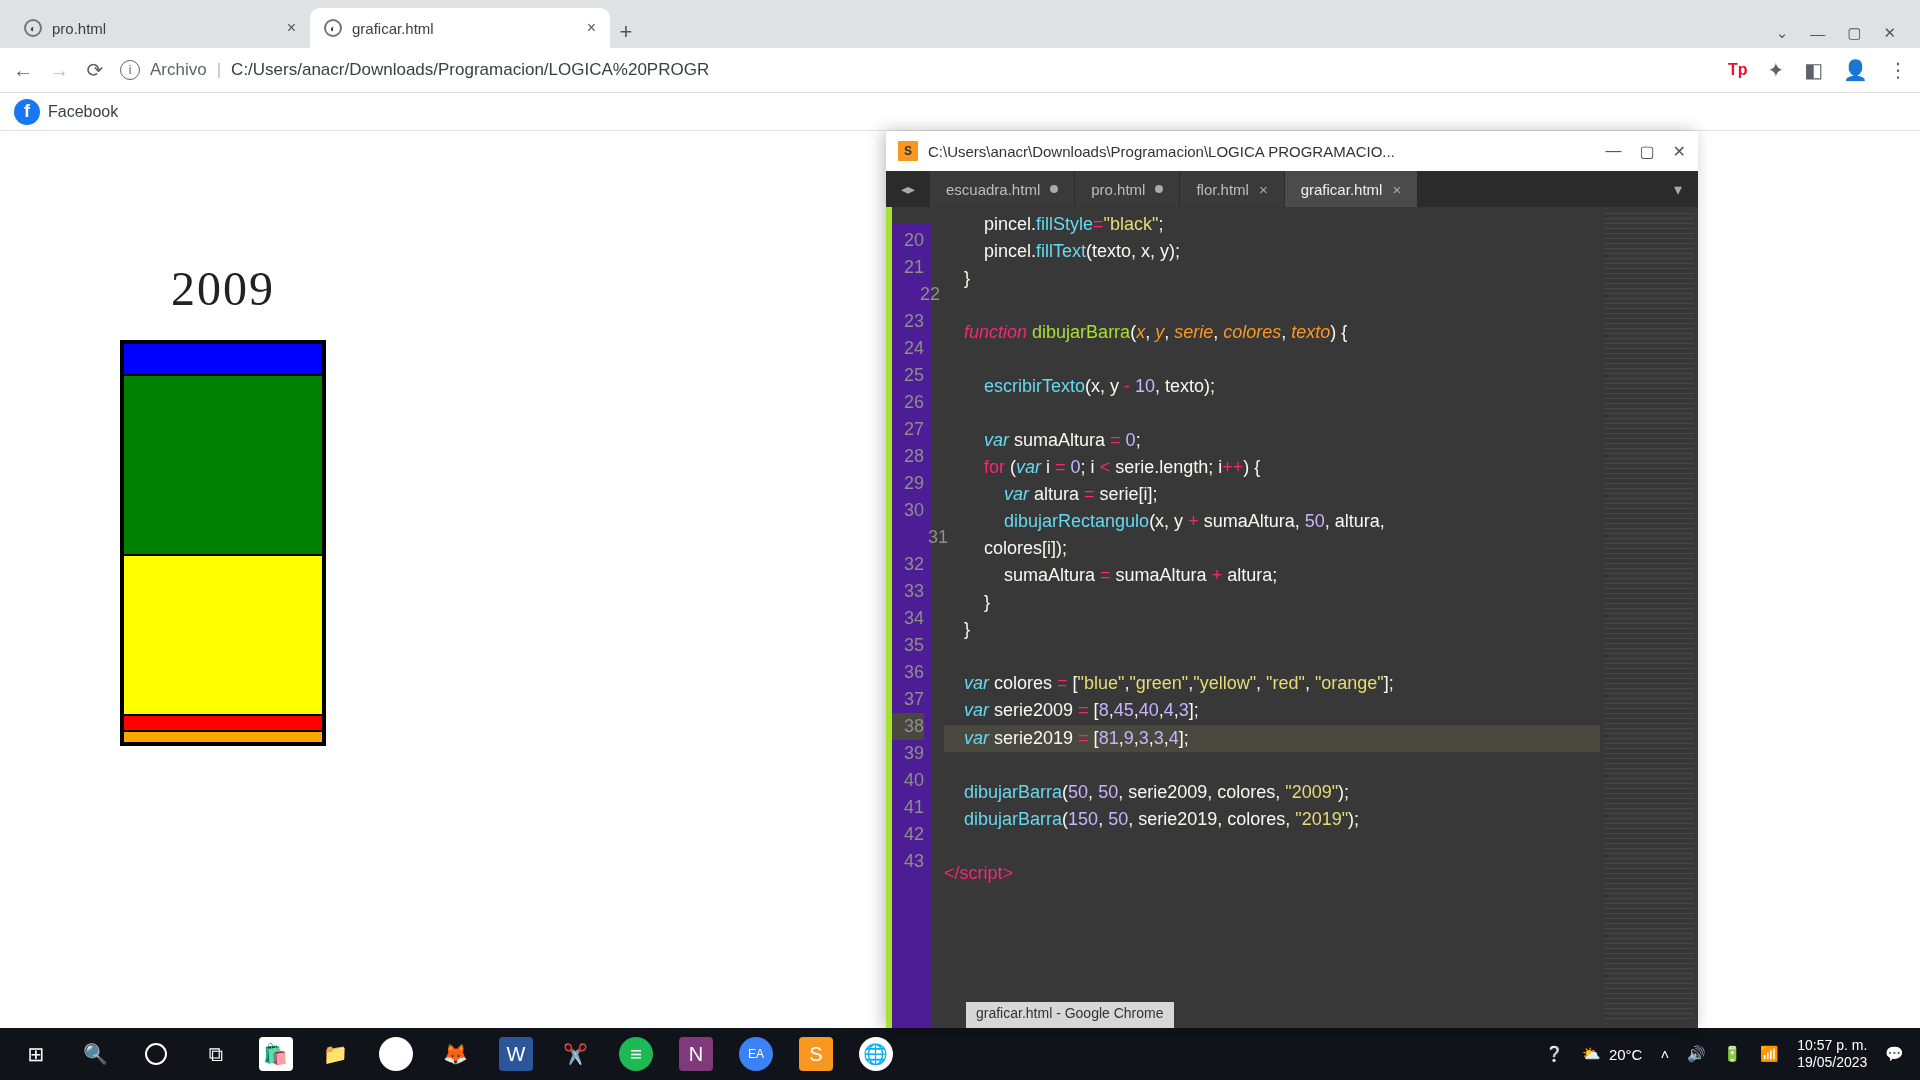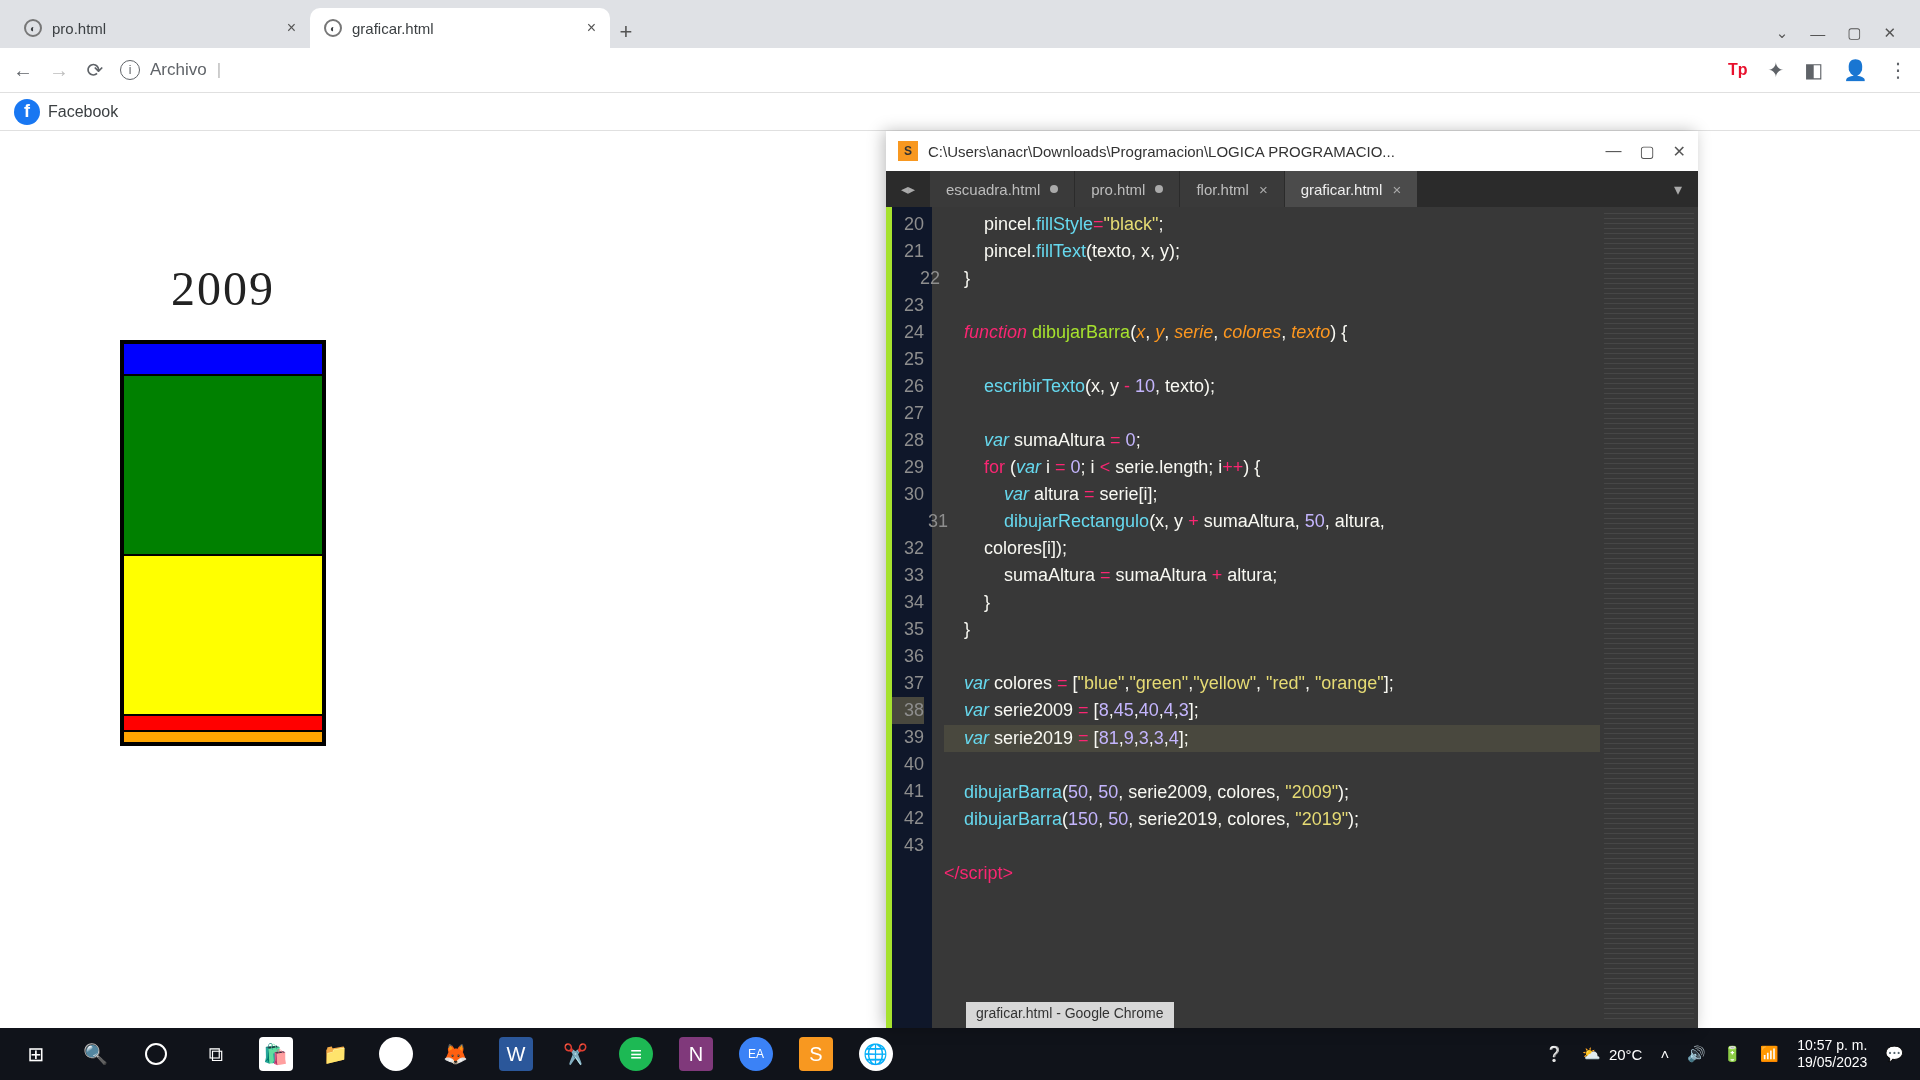--- a/index.html
+++ b/index.html
@@ -48,21 +48,21 @@
   .st-menu{ height:32px; background:#fff; display:flex; align-items:center; gap:14px; padding:0 12px; color:#333; font-size:15px; border-bottom:1px solid #ddd;}
   .st-tabstrip{ height:36px; background:#2b2b2b; display:flex; align-items:stretch; position:relative;}
   .st-arrows{ width:44px; display:flex; align-items:center; justify-content:center; color:#aaa; font-size:14px;}
   .st-tab{ display:flex; align-items:center; padding:0 16px; color:#bdbdbd; font-size:15px; background:#3a3a3a; border-right:1px solid #2b2b2b; gap:10px;}
   .st-tab.active{ background:#4b4b4b; color:#eee;}
   .st-tab .dot{ width:8px;height:8px;border-radius:50%;background:#aaa;}
   .st-tab .x{ color:#aaa; }
   .st-dropdown{ margin-left:auto; width:40px; display:flex; align-items:center; justify-content:center; color:#aaa;}
   .st-body{ flex:1; display:flex; background:#383838; position:relative;}
   .gutter-edge{ width:6px; background:#a6e22e;}
-  .gutter{ width:40px; background:#0f172a; color:#8e8e8e; font-family:Consolas,monospace; font-size:18px; text-align:right; padding:4px 8px 0 0; line-height:27px;}
+  .gutter{ width:40px; background:#4c1d95; color:#8e8e8e; font-family:Consolas,monospace; font-size:18px; text-align:right; padding:4px 8px 0 0; line-height:27px;margin-top:16px;}
   .code{ flex:1; font-family:Consolas,monospace; font-size:18px; color:#f8f8f2; padding:4px 0 0 12px; line-height:27px; white-space:pre; overflow:hidden;}
   .minimap{ width:90px; background:#383838; opacity:.55; background-image:repeating-linear-gradient(#555 0 1px, transparent 1px 5px); margin:6px 4px;}
   .c-kw{ color:#f92672; font-style:italic;}
   .c-kw2{ color:#f92672;}
   .c-fn{ color:#a6e22e;}
   .c-call{ color:#66d9ef;}
   .c-arg{ color:#fd971f; font-style:italic;}
   .c-num{ color:#c4b5fd;}
   .c-str{ color:#e6db74;}
   .c-storage{ color:#66d9ef; font-style:italic;}
@@ -104,20 +104,21 @@
 </div>
 
 <div class="toolbar">
   <span class="nav-icon">←</span>
   <span class="nav-icon" style="color:#bdbdbd">→</span>
   <span class="nav-icon">⟳</span>
   <div class="addr">
     <span class="info">i</span>
     <span>Archivo</span>
     <span class="sep">|</span>
+    <span class="path">C:/Users/anacr/Downloads/Programacion/LOGICA%20PROGR</span>
   </div>
   <div class="tb-right">
     <span class="tp">Tp</span>
     <span class="ext">✦</span>
     <span class="panel">◧</span>
     <span class="avatar">👤</span>
     <span class="menu">⋮</span>
   </div>
 </div>
 

